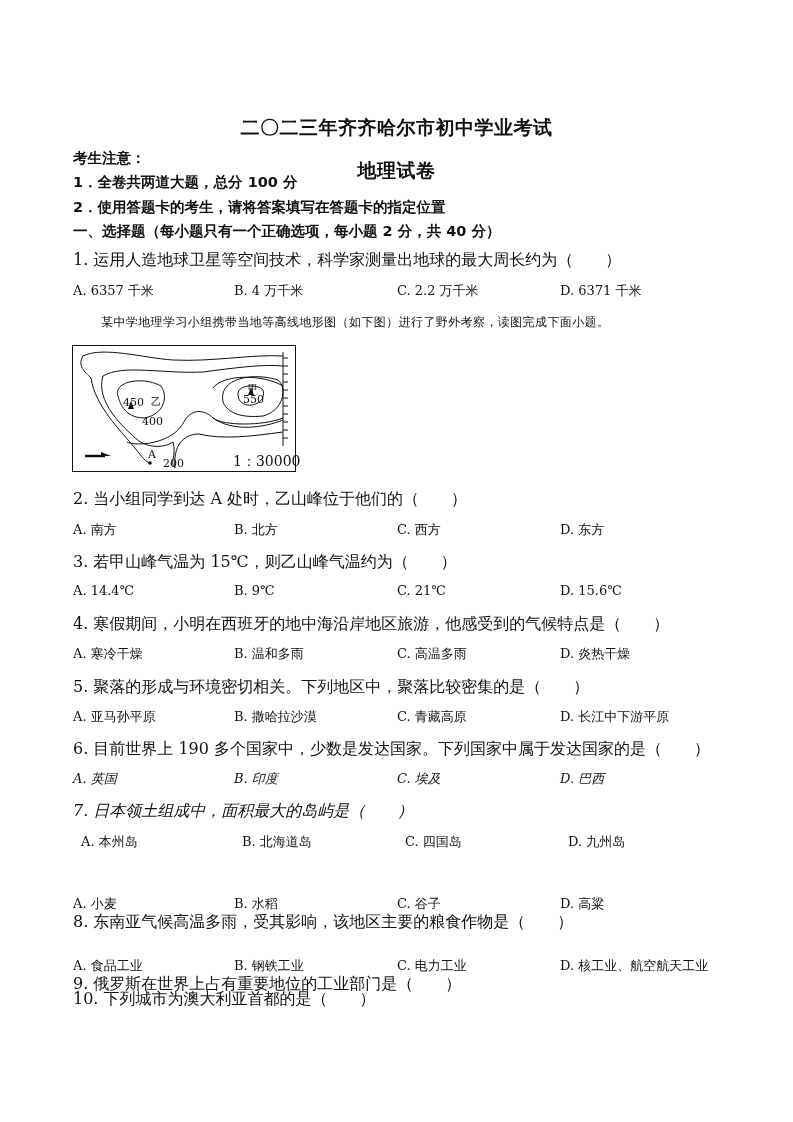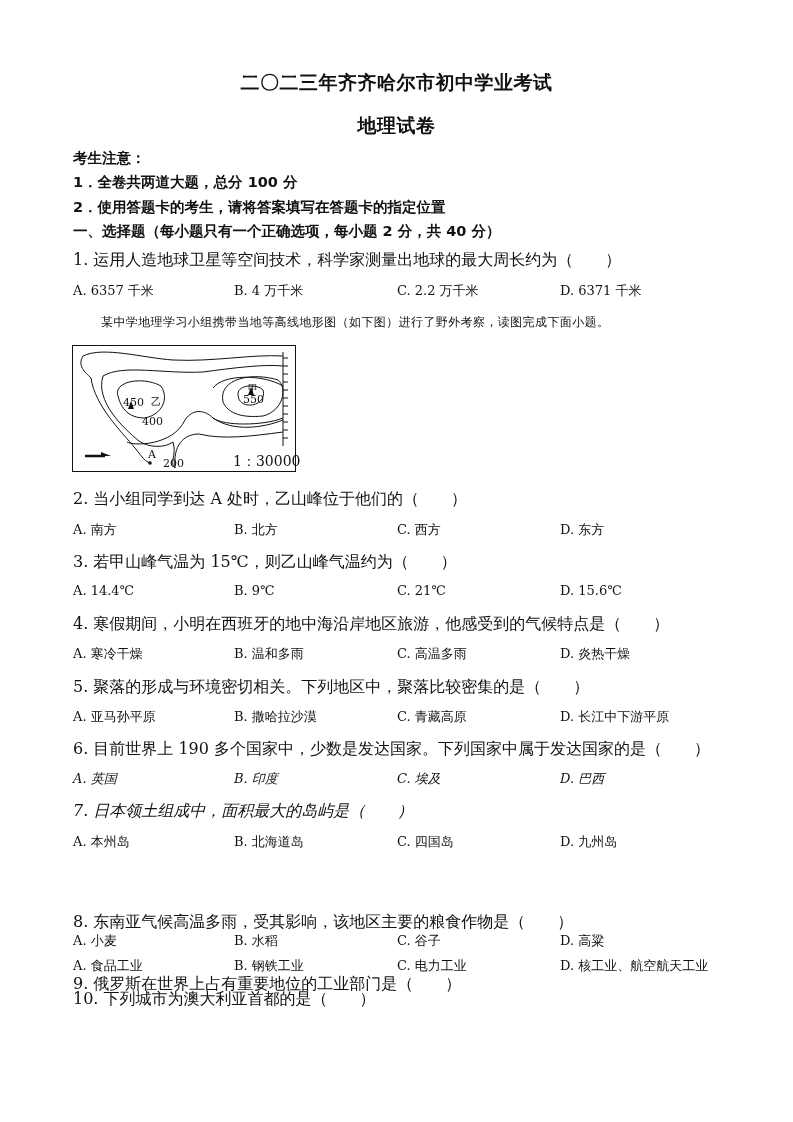--- a/index.html
+++ b/index.html
@@ -17,20 +17,21 @@
     }
     .title {
       position: absolute;
       left: 0;
       width: 793px;
       text-align: center;
       font-family: "DejaVu Sans", "Liberation Sans", sans-serif;
       font-weight: bold;
       font-size: 19px;
       letter-spacing: 0.5px;
+      margin-top: 45px;
     }
     .title.main { top: 70px; }
     .title.sub { top: 113px; }
     .bold-line {
       position: absolute;
       left: 73px;
       font-family: "DejaVu Sans", "Liberation Sans", sans-serif;
       font-weight: bold;
       font-size: 14.5px;
       white-space: nowrap;
@@ -196,29 +197,29 @@
 
 <div class="q-line" style="top:739px;">6. 目前世界上 190 多个国家中，少数是发达国家。下列国家中属于发达国家的是（　　）</div>
 <div class="opt-row" style="top:770px;font-style:italic;">
   <span class="opt a">A.  英国</span>
   <span class="opt b">B.  印度</span>
   <span class="opt c">C.  埃及</span>
   <span class="opt d">D.  巴西</span>
 </div>
 
 <div class="q-line" style="top:801px;font-style:italic;">7. 日本领土组成中，面积最大的岛屿是（　　）</div>
-<div class="opt-row" style="top:833px;">
+<div class="opt-row" style="top:833px;margin-left:8px;">
   <span class="opt a">A.  本州岛</span>
   <span class="opt b">B.  北海道岛</span>
   <span class="opt c">C.  四国岛</span>
   <span class="opt d">D.  九州岛</span>
 </div>
 
 <div class="q-line" style="top:912px;">8. 东南亚气候高温多雨，受其影响，该地区主要的粮食作物是（　　）</div>
-<div class="opt-row" style="top:895px;margin-top:37px;">
+<div class="opt-row" style="top:895px;">
   <span class="opt a">A.  小麦</span>
   <span class="opt b">B.  水稻</span>
   <span class="opt c">C.  谷子</span>
   <span class="opt d">D.  高粱</span>
 </div>
 
 <div class="q-line" style="top:974px;">9. 俄罗斯在世界上占有重要地位的工业部门是（　　）</div>
 <div class="opt-row" style="top:957px;">
   <span class="opt a">A.  食品工业</span>
   <span class="opt b">B.  钢铁工业</span>

